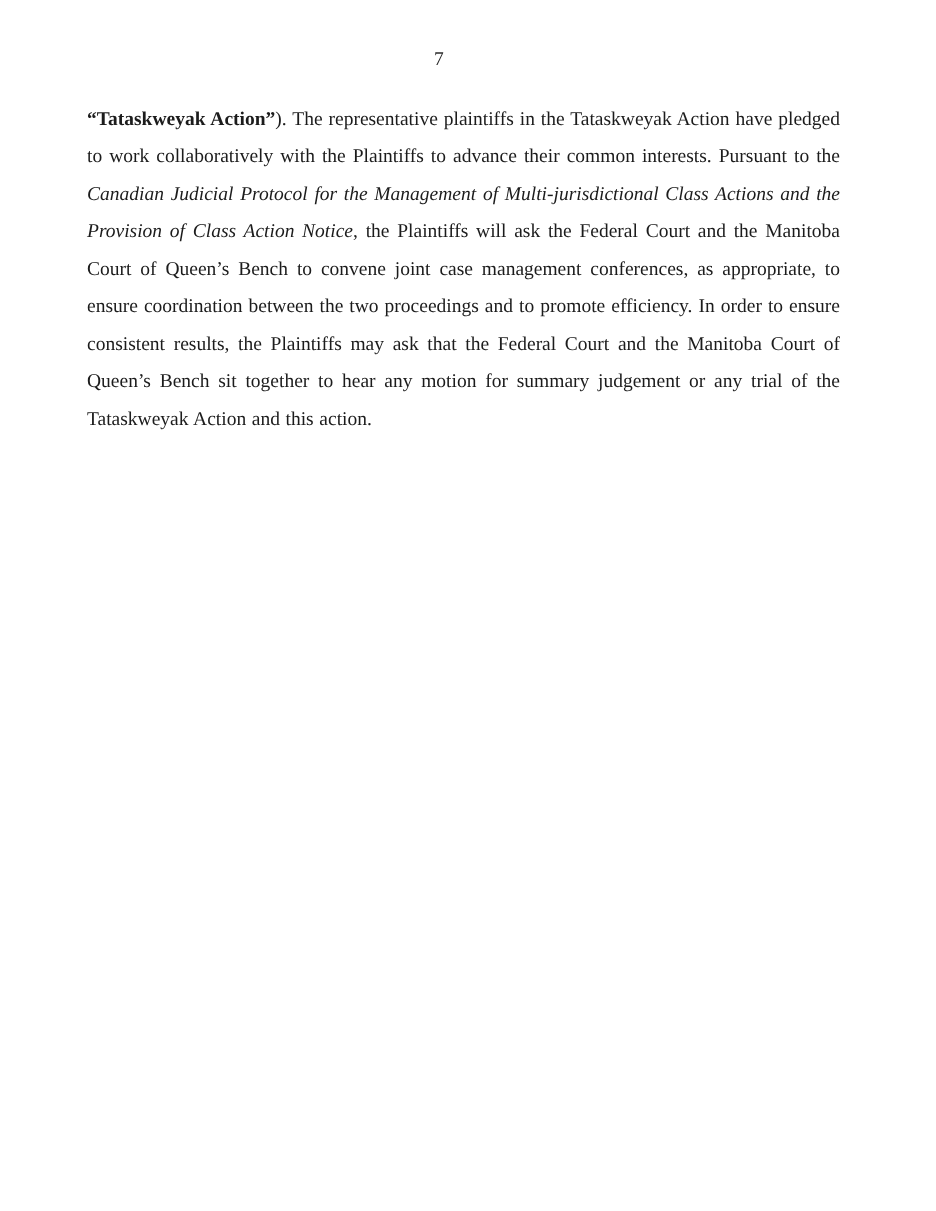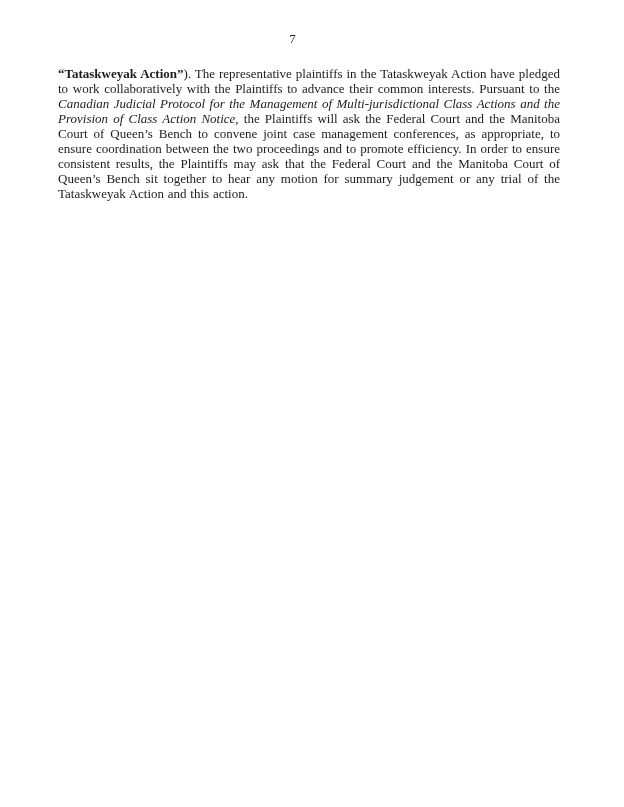--- a/index.html
+++ b/index.html
@@ -25,21 +25,21 @@
     font-size: 13px;
     line-height: 15px;
     color: #2a2a2a;
   }
   .body-paragraph {
     position: absolute;
     top: 66px;
     left: 58px;
     width: 502px;
     font-size: 13px;
-    line-height: 15px;
+    line-height: 25px;
     text-align: justify;
     text-justify: inter-word;
     color: #1c1c1c;
     word-spacing: 0.5px;
   }
   .seg-bold   { font-weight: bold; }
   .seg-italic { font-style: italic; }
   .seg-normal { font-weight: normal; font-style: normal; }
 </style>
 </head>

